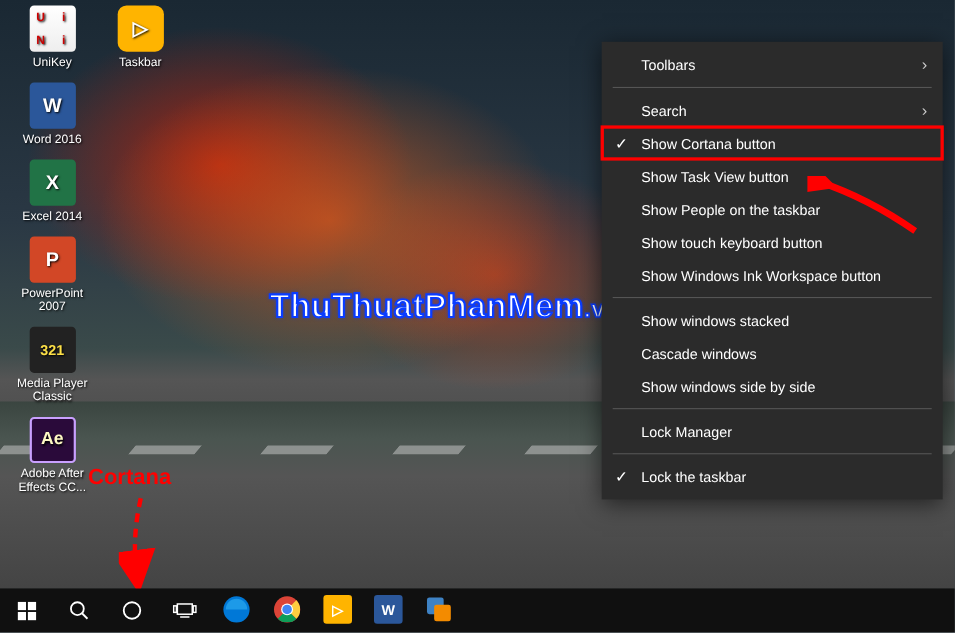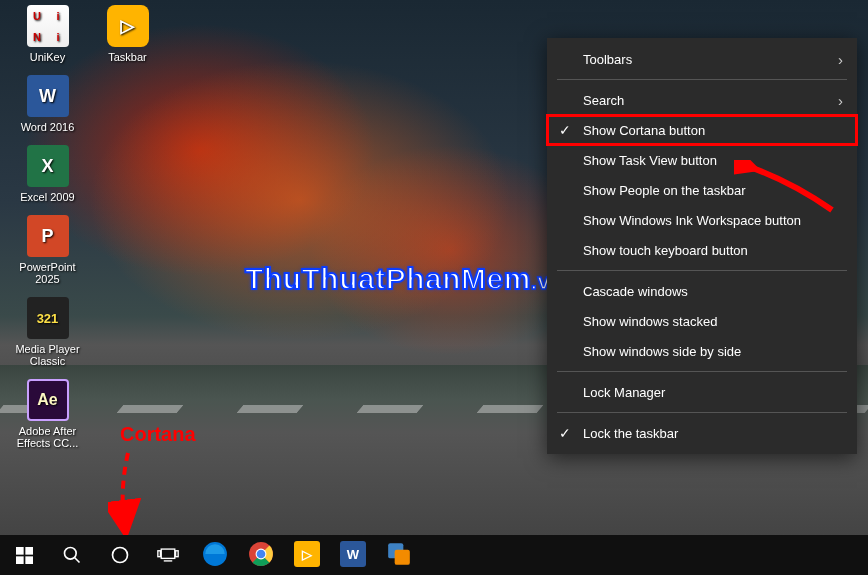--- a/index.html
+++ b/index.html
@@ -38,21 +38,21 @@
   .mpc .iconbox { background:#222; color:#fde047; font-size:13px; }
   .ae  .iconbox { background:#2a0a3a; color:#fef9c3; border:2px solid #c9a0ff; font-size:16px; }
 
   .watermark {
     position:absolute; left:245px; top:262px; font-size:30px; font-weight:800;
     color:#fff; -webkit-text-stroke: 2px #0a3cff; letter-spacing:0.5px;
     text-shadow: 0 0 4px #0a3cff;
   }
   .watermark .vn { font-size:22px; -webkit-text-stroke:1.5px #0a3cff; }
 
-  .cortana-label { position:absolute; left:80px; top:423px; color:#ff0000; font-weight:700; font-size:20px;margin-left:40px; }
+  .cortana-label { position:absolute; left:80px; top:423px; color:#ff0000; font-weight:700; font-size:20px; }
   .arrow-svg { position:absolute; left:108px; top:448px; pointer-events:none; }
 
   
   .ctxmenu {
     position:absolute; top:38px; left:547px; width:310px;
     background:#2b2b2b; color:#fff; font-size:13px;
     box-shadow: 0 4px 20px rgba(0,0,0,.6);
     padding: 6px 0;
   }
   .mitem { display:flex; align-items:center; height:30px; padding:0 14px 0 36px; position:relative; cursor:default; }
@@ -88,25 +88,25 @@
           <span>i</span>
         </div>
       <div>UniKey</div>
     </div>
     <div class="dicon word">
       <div class="iconbox">W</div>
       <div>Word 2016</div>
     </div>
     <div class="dicon excel">
       <div class="iconbox">X</div>
-      <div>Excel 2009</div>
+      <div>Excel 2014</div>
     </div>
     <div class="dicon ppt">
       <div class="iconbox">P</div>
-      <div>PowerPoint 2025</div>
+      <div>PowerPoint 2007</div>
     </div>
     <div class="dicon mpc">
       <div class="iconbox">321</div>
       <div>Media Player Classic</div>
     </div>
     <div class="dicon ae">
       <div class="iconbox">Ae</div>
       <div>Adobe After Effects CC...</div>
     </div>
   </div>
@@ -143,31 +143,31 @@
       <span class="chk">✓</span>
       <span>Show Cortana button</span>
     </div>
     <div class="mitem">
       <span>Show Task View button</span>
     </div>
     <div class="mitem">
       <span>Show People on the taskbar</span>
     </div>
     <div class="mitem">
+      <span>Show touch keyboard button</span>
+    </div>
+    <div class="mitem">
       <span>Show Windows Ink Workspace button</span>
     </div>
-    <div class="mitem">
-      <span>Show touch keyboard button</span>
-    </div>
-    <div class="sep"></div>
+    <div class="sep"></div>
+    <div class="mitem">
+      <span>Show windows stacked</span>
+    </div>
     <div class="mitem">
       <span>Cascade windows</span>
-    </div>
-    <div class="mitem">
-      <span>Show windows stacked</span>
     </div>
     <div class="mitem">
       <span>Show windows side by side</span>
     </div>
     <div class="sep"></div>
     <div class="mitem">
       <span>Lock Manager</span>
     </div>
     <div class="sep"></div>
     <div class="mitem">

